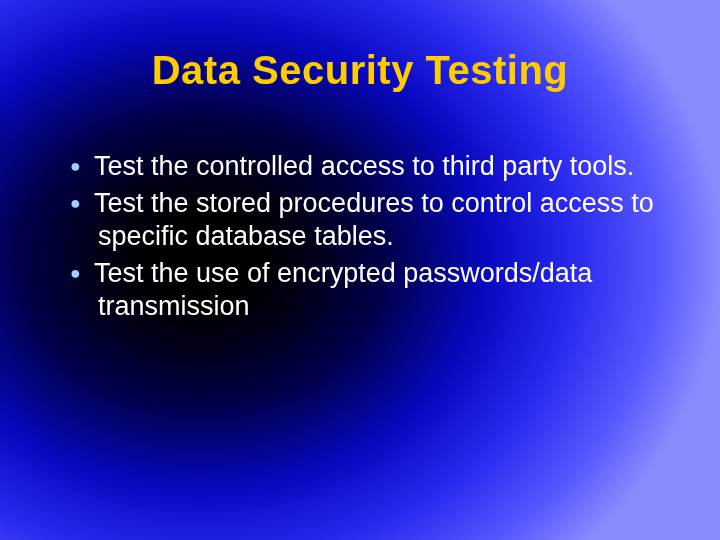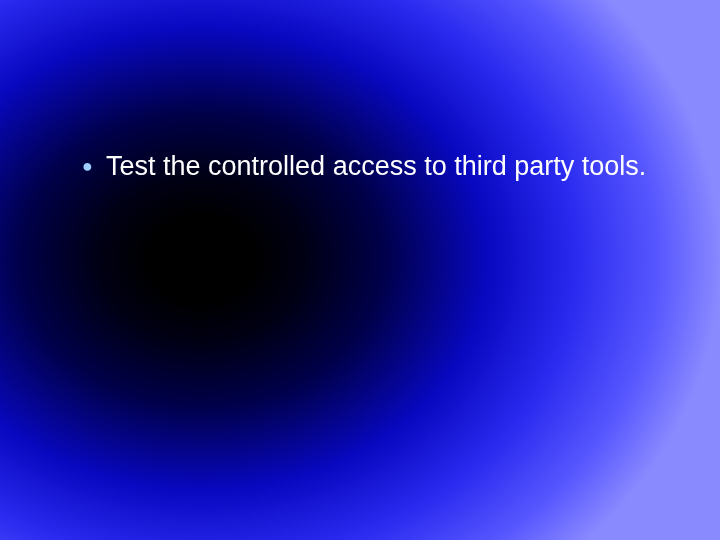--- a/index.html
+++ b/index.html
@@ -39,35 +39,38 @@
   .body {
     position: absolute;
     top: 150px;
     left: 70px;
     right: 60px;
   }
   .item {
     color: #ffffff;
     font-size: 27px;
     line-height: 1.22;
-    margin: 0 0 4px 12px;
+    margin: 0 0 4px 0;
     text-indent: -28px;
     padding-left: 28px;
   }
   .bullet {
     color: #9ecfff;
     font-size: 18px;
     position: relative;
     top: -3px;
     margin-right: 10px;
     display: inline-block;
     width: 14px;
     text-indent: 0;
   }
 </style>
 </head>
 <body>
 
 <div class="slide">
+  <div class="title">Data Security Testing</div>
   <div class="body">
     <p class="item"><span class="bullet">●</span><span>Test the controlled access to third party tools.</span></p>
+    <p class="item"><span class="bullet">●</span><span>Test the stored procedures to control access to specific database tables.</span></p>
+    <p class="item"><span class="bullet">●</span><span>Test the use of encrypted passwords/data transmission</span></p>
   </div>
 </div>
 
 </body></html>

